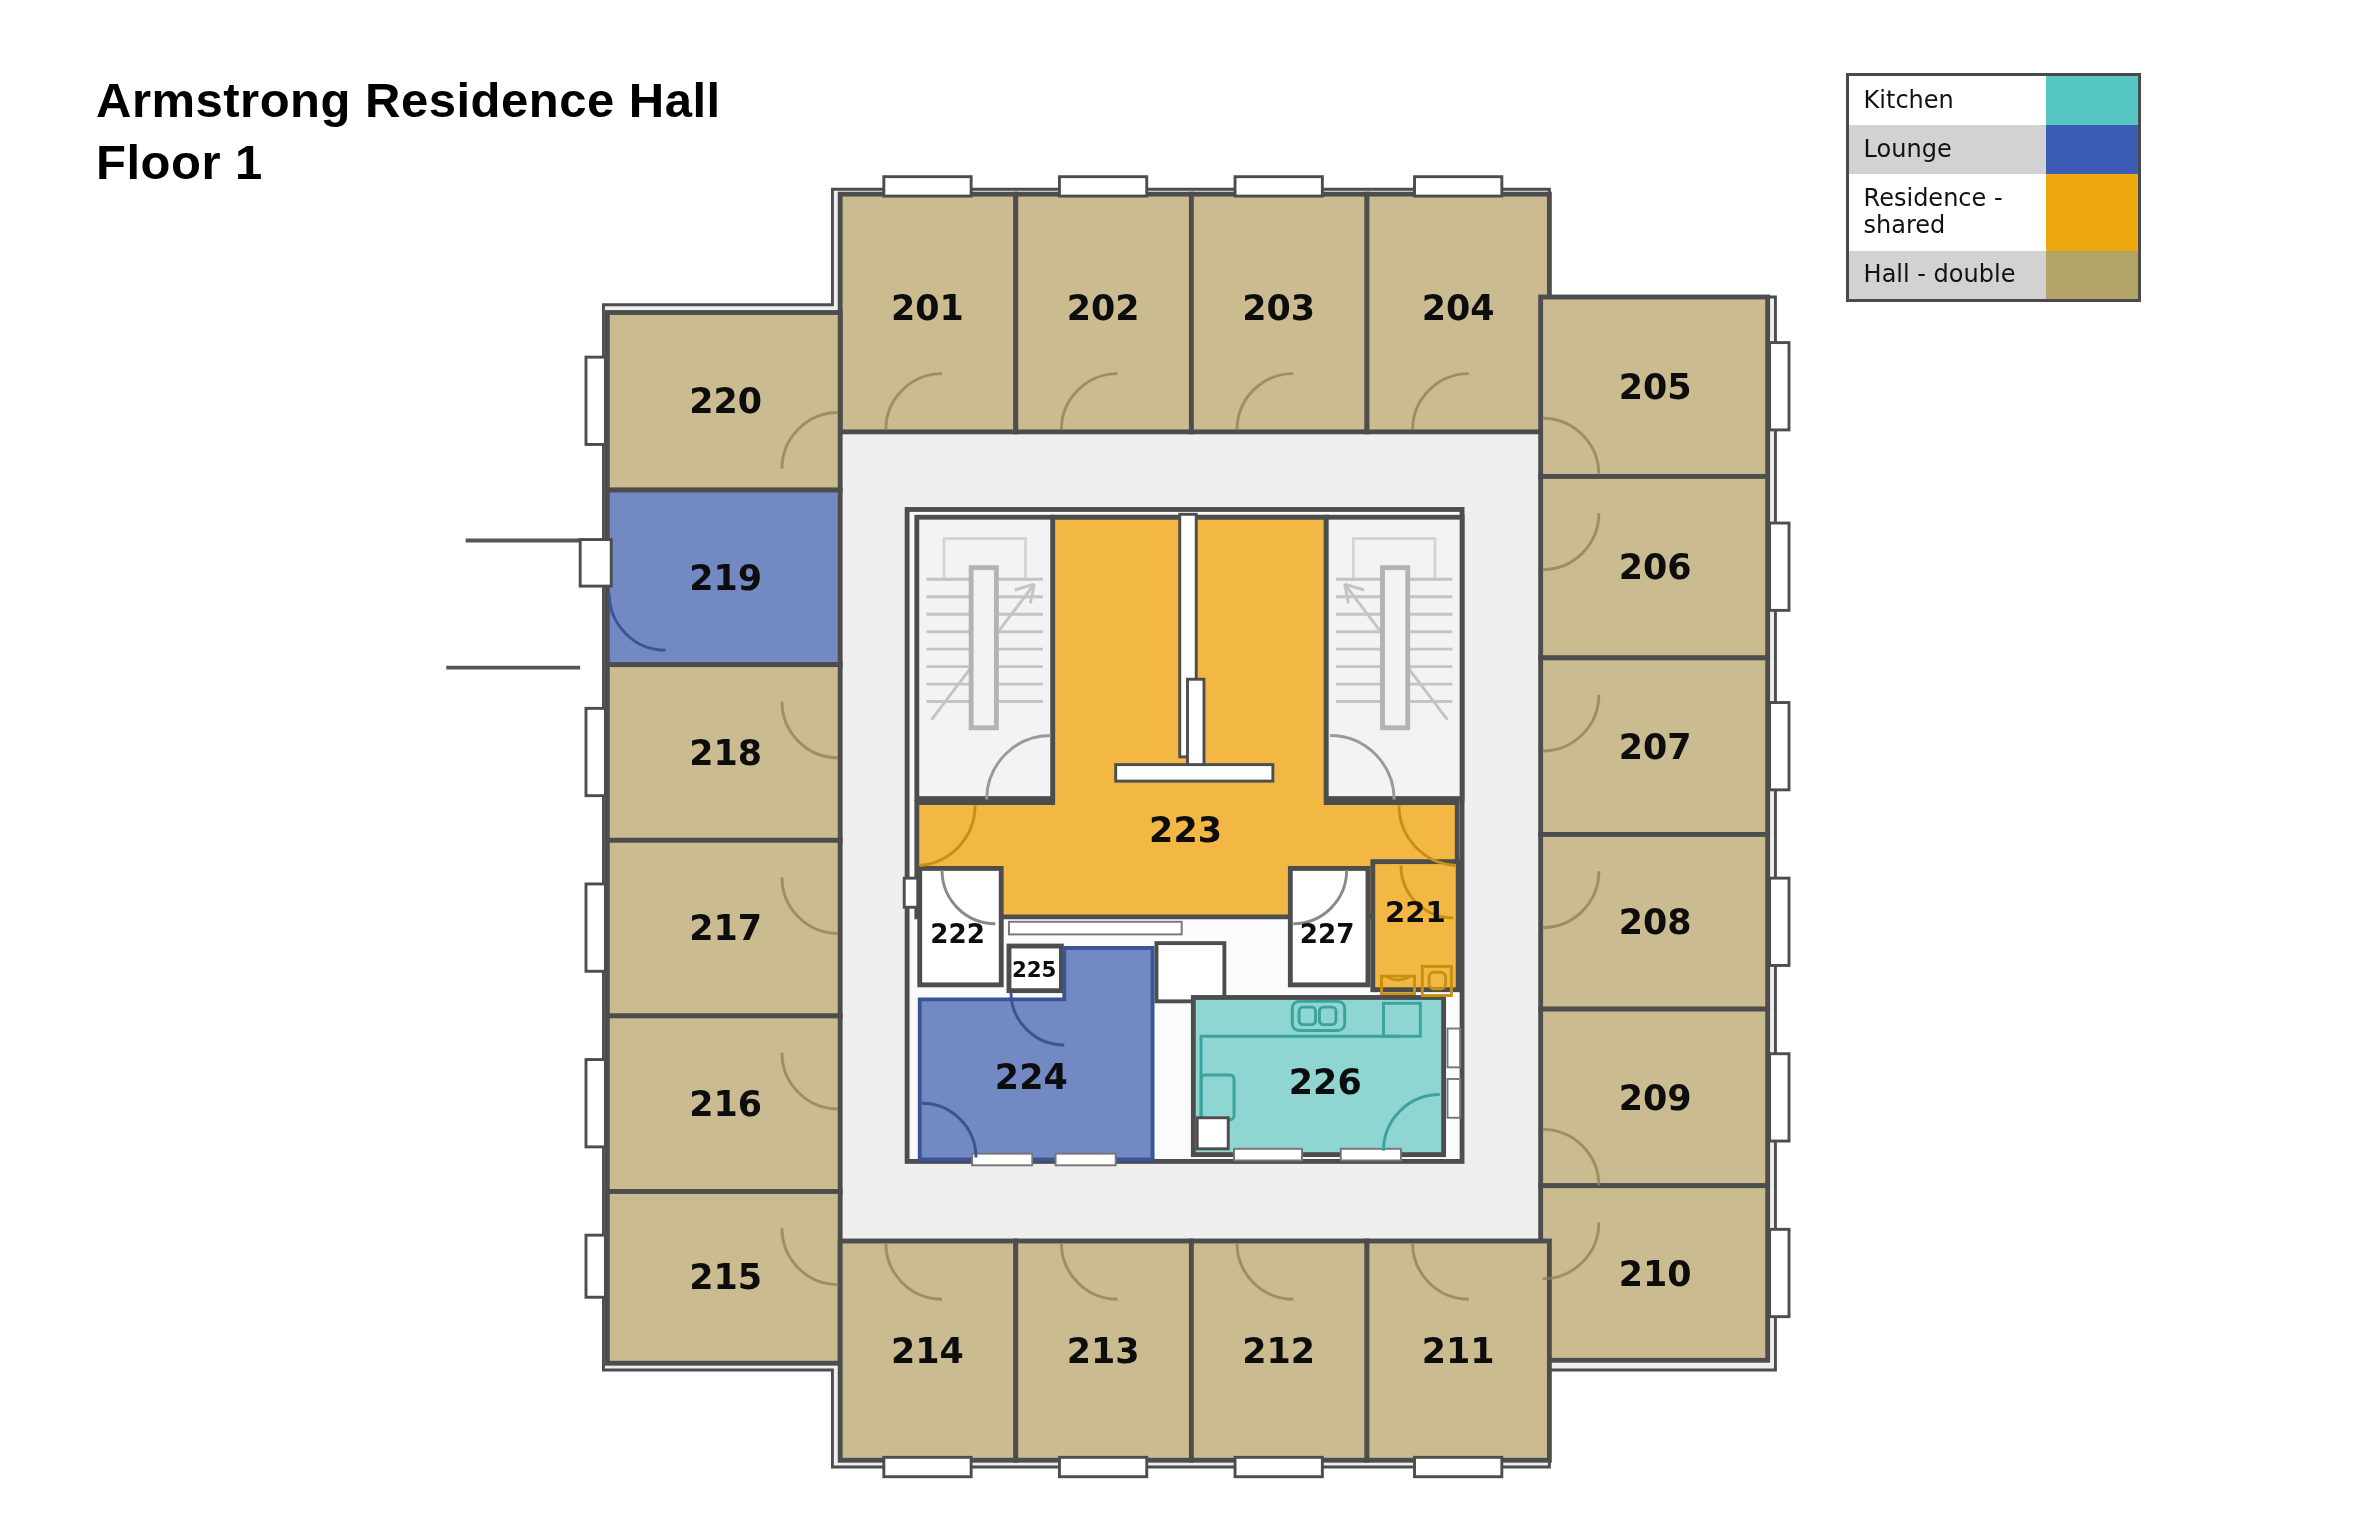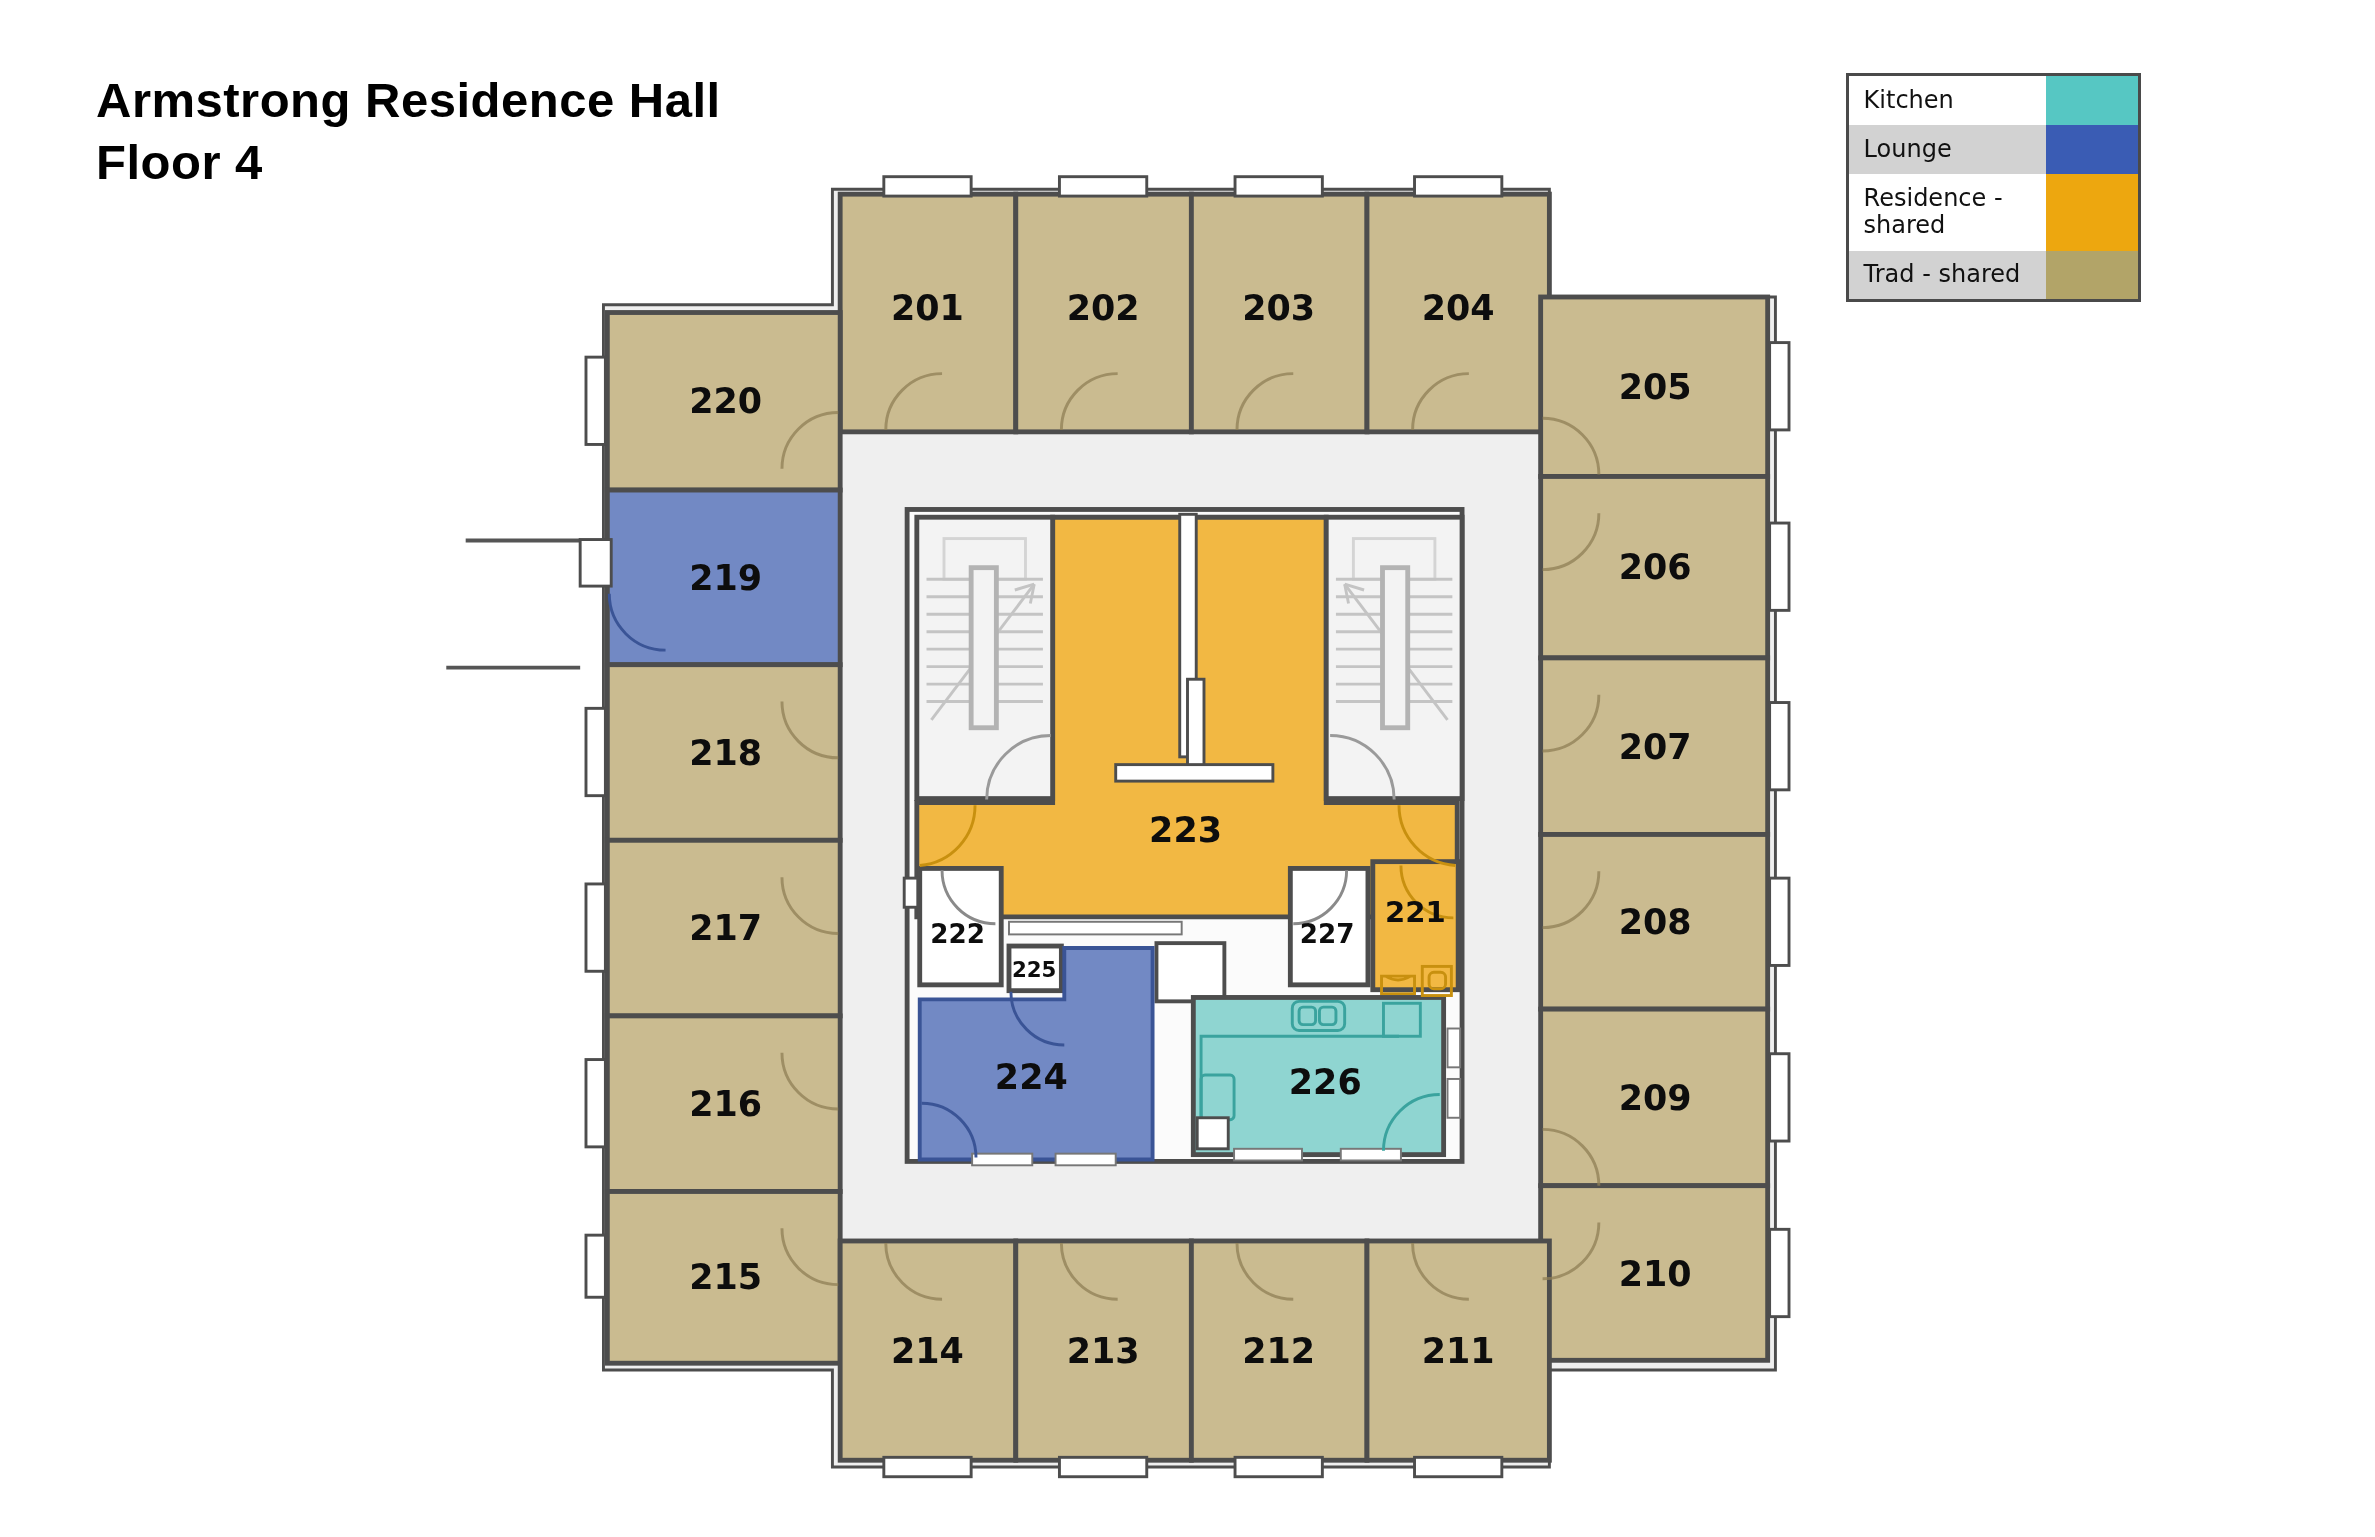--- a/index.html
+++ b/index.html
@@ -29,38 +29,38 @@
   .lbl{font-size:36px;}
   .lbl-md{font-size:30px;}
   .lbl-sm{font-size:27px;}
   .lbl-xs{font-size:22px;}
 </style>
 </head>
 <body>
 
 <div class="title">
   <div>Armstrong Residence Hall</div>
-  <div>Floor 4</div>
+  <div>Floor 1</div>
 </div>
 
 <div class="legend">
   <div class="legend-row">
     <div class="legend-label">Kitchen</div>
     <div class="legend-swatch" style="background-color: rgb(86, 199, 195);"></div>
   </div>
   <div class="legend-row alt">
     <div class="legend-label">Lounge</div>
     <div class="legend-swatch" style="background-color: rgb(58, 92, 180);"></div>
   </div>
   <div class="legend-row">
     <div class="legend-label">Residence - shared</div>
     <div class="legend-swatch" style="background-color: rgb(237, 167, 15);"></div>
   </div>
   <div class="legend-row alt">
-    <div class="legend-label">Trad - shared</div>
+    <div class="legend-label">Hall - double</div>
     <div class="legend-swatch" style="background-color: rgb(178, 164, 104);"></div>
   </div>
 </div>
 
 <svg width="2375" height="1537" viewBox="0 0 2448 1584" style="position:absolute;left:0;top:0;">
 
   <path d="M858,195 H1597 V306 H1830 V1412 H1597 V1512 H858 V1412 H622 V314 H858 Z" fill="#efefef" stroke="#4d4d4d" stroke-width="3"></path>
 
   <g stroke="#555" stroke-width="4">
     <line x1="480" y1="557" x2="598" y2="557"></line>

